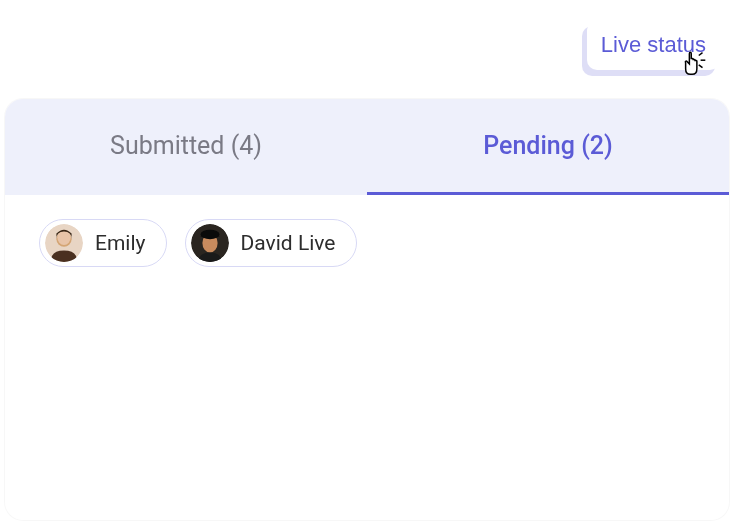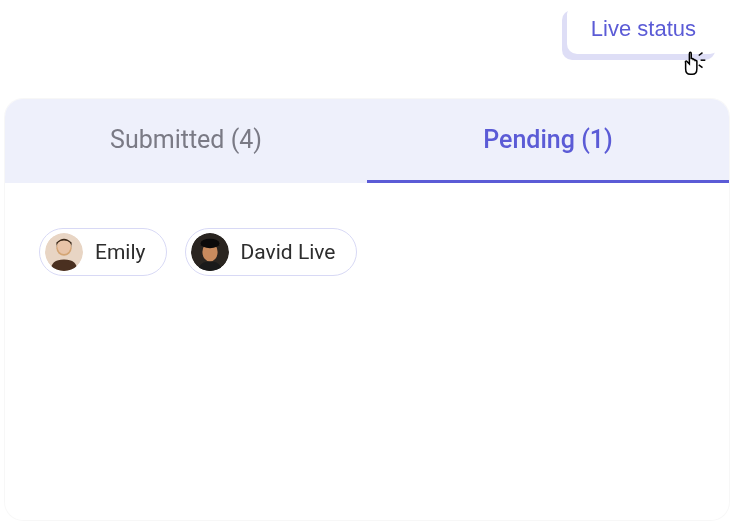--- a/index.html
+++ b/index.html
@@ -6,26 +6,26 @@
   body {
     width: 734px;
     height: 524px;
     background: #ffffff;
     font-family: -apple-system, BlinkMacSystemFont, "Segoe UI", Roboto, sans-serif;
     position: relative;
     overflow: hidden;
   }
   .live-status-btn {
     position: absolute;
-    top: 4px;
+    top: 20px;
     right: 14px;
     background: #ffffff;
     border: none;
     border-radius: 10px;
-    padding: 12px 24px;
+    padding: 12px 14px;
     font-size: 22px;
     font-weight: 500;
     color: #5b5bd6;
     box-shadow: -5px 6px 0 0 rgba(200, 200, 240, 0.6);
     cursor: pointer;
   }
   .cursor-icon {
     position: absolute;
     top: 48px;
     right: 24px;
@@ -40,42 +40,42 @@
     right: 5px;
     bottom: 4px;
     border-radius: 18px;
     overflow: hidden;
     box-shadow: 0 0 0 1px rgba(0,0,0,0.03);
     background: #ffffff;
   }
   .tabs {
     display: flex;
     background: #eef0fb;
-    height: 84px;
+    height: 96px;
   }
   .tab {
     flex: 1;
     display: flex;
     align-items: center;
     justify-content: center;
     font-size: 25px;
     color: #7a7a85;
     cursor: pointer;
     position: relative;
     border-bottom: 3px solid transparent;
   }
   .tab.active {
     color: #5b5bd6;
     font-weight: 500;
     border-bottom: 3px solid #5b5bd6;
   }
   .chips {
     display: flex;
     gap: 18px;
-    padding: 45px 34px;
+    padding: 24px 34px;
   }
   .chip {
     display: flex;
     align-items: center;
     gap: 12px;
     border: 1.5px solid #d8d9f5;
     border-radius: 999px;
     padding: 4px 20px 4px 5px;
     background: #ffffff;
     cursor: pointer;
@@ -104,21 +104,21 @@
   <line x1="22" y1="13" x2="27" y2="13" stroke="#000" stroke-width="1.6"></line>
   <line x1="20" y1="18" x2="24" y2="21" stroke="#000" stroke-width="1.6"></line>
 </svg>
 
 <div class="panel">
   <div class="tabs">
     <div class="tab">
       <span>Submitted (4)</span>
     </div>
     <div class="tab active">
-      <span>Pending (1)</span>
+      <span>Pending (2)</span>
     </div>
   </div>
   <div class="chips">
     <div class="chip">
       <svg class="avatar" viewBox="0 0 40 40">
         <circle cx="20" cy="20" r="20" fill="#e8d5c4"></circle>
         <circle cx="20" cy="16" r="8" fill="#d4a574"></circle>
         <path d="M6 40 Q6 28 20 28 Q34 28 34 40 Z" fill="#4a3020"></path>
         <ellipse cx="20" cy="14" rx="7" ry="8" fill="#e8c4a8"></ellipse>
         <path d="M12 10 Q20 2 28 10 L28 16 Q28 8 20 8 Q12 8 12 16 Z" fill="#3a2818"></path>

